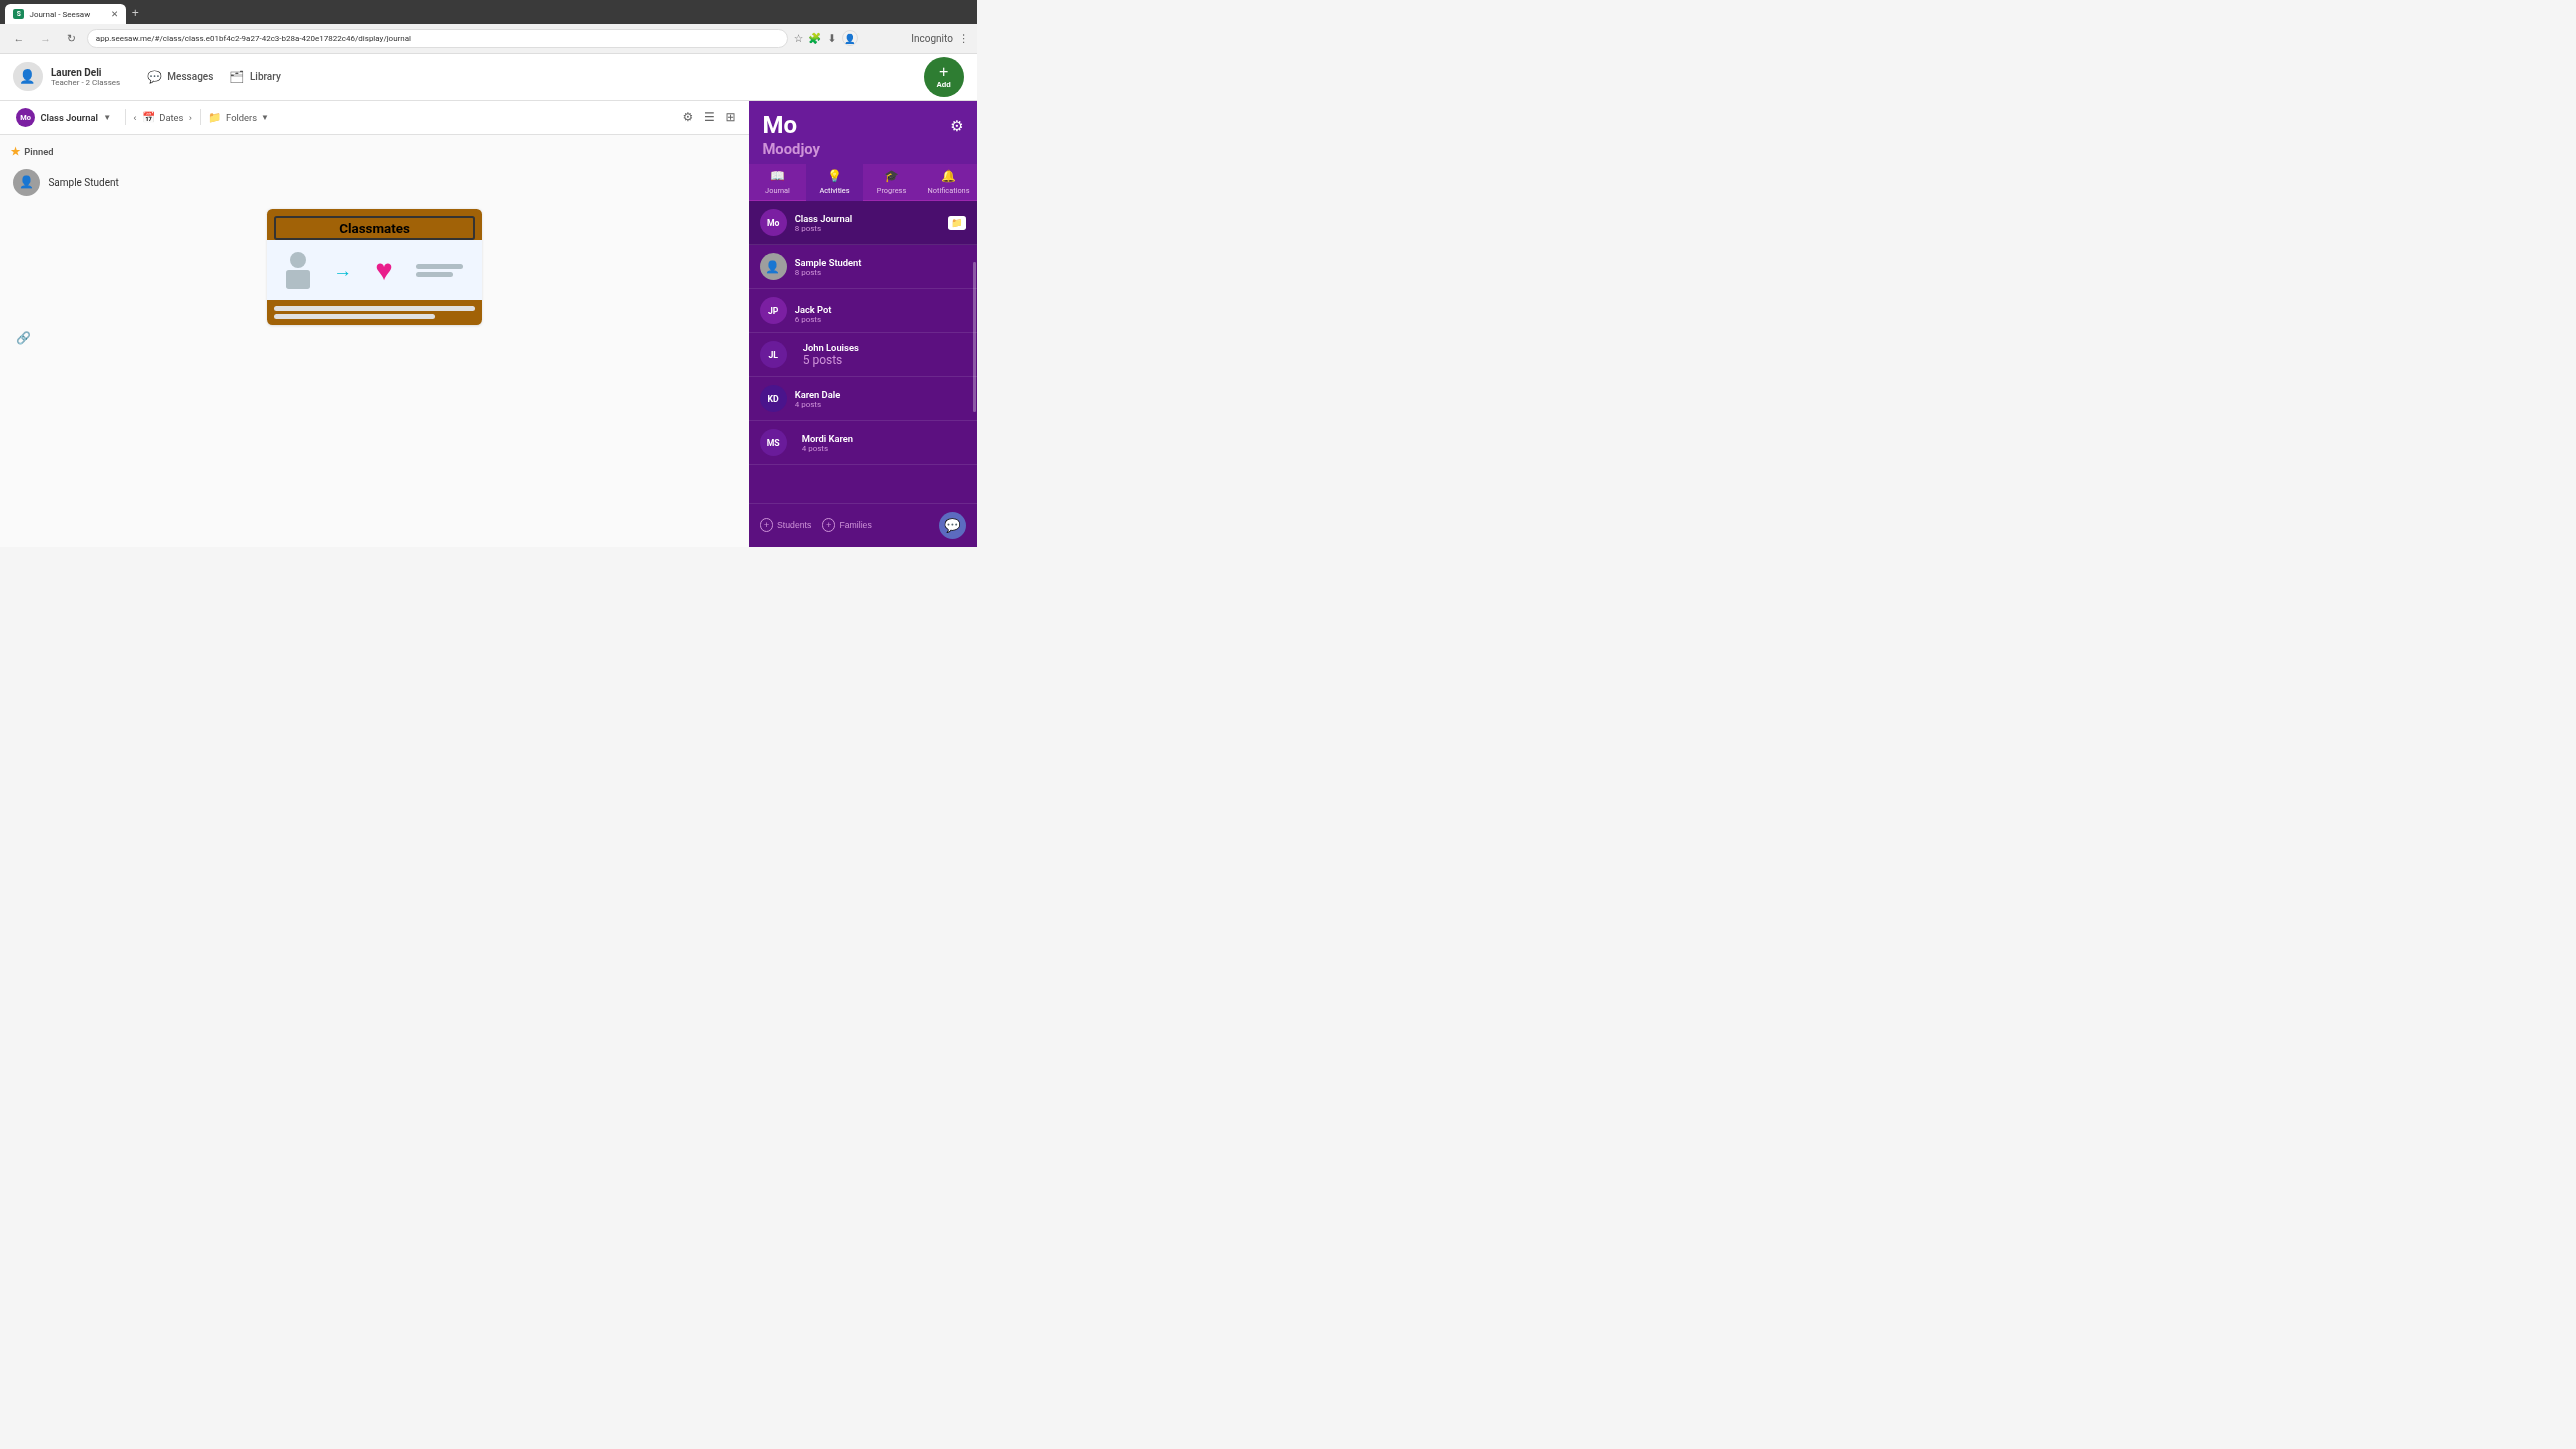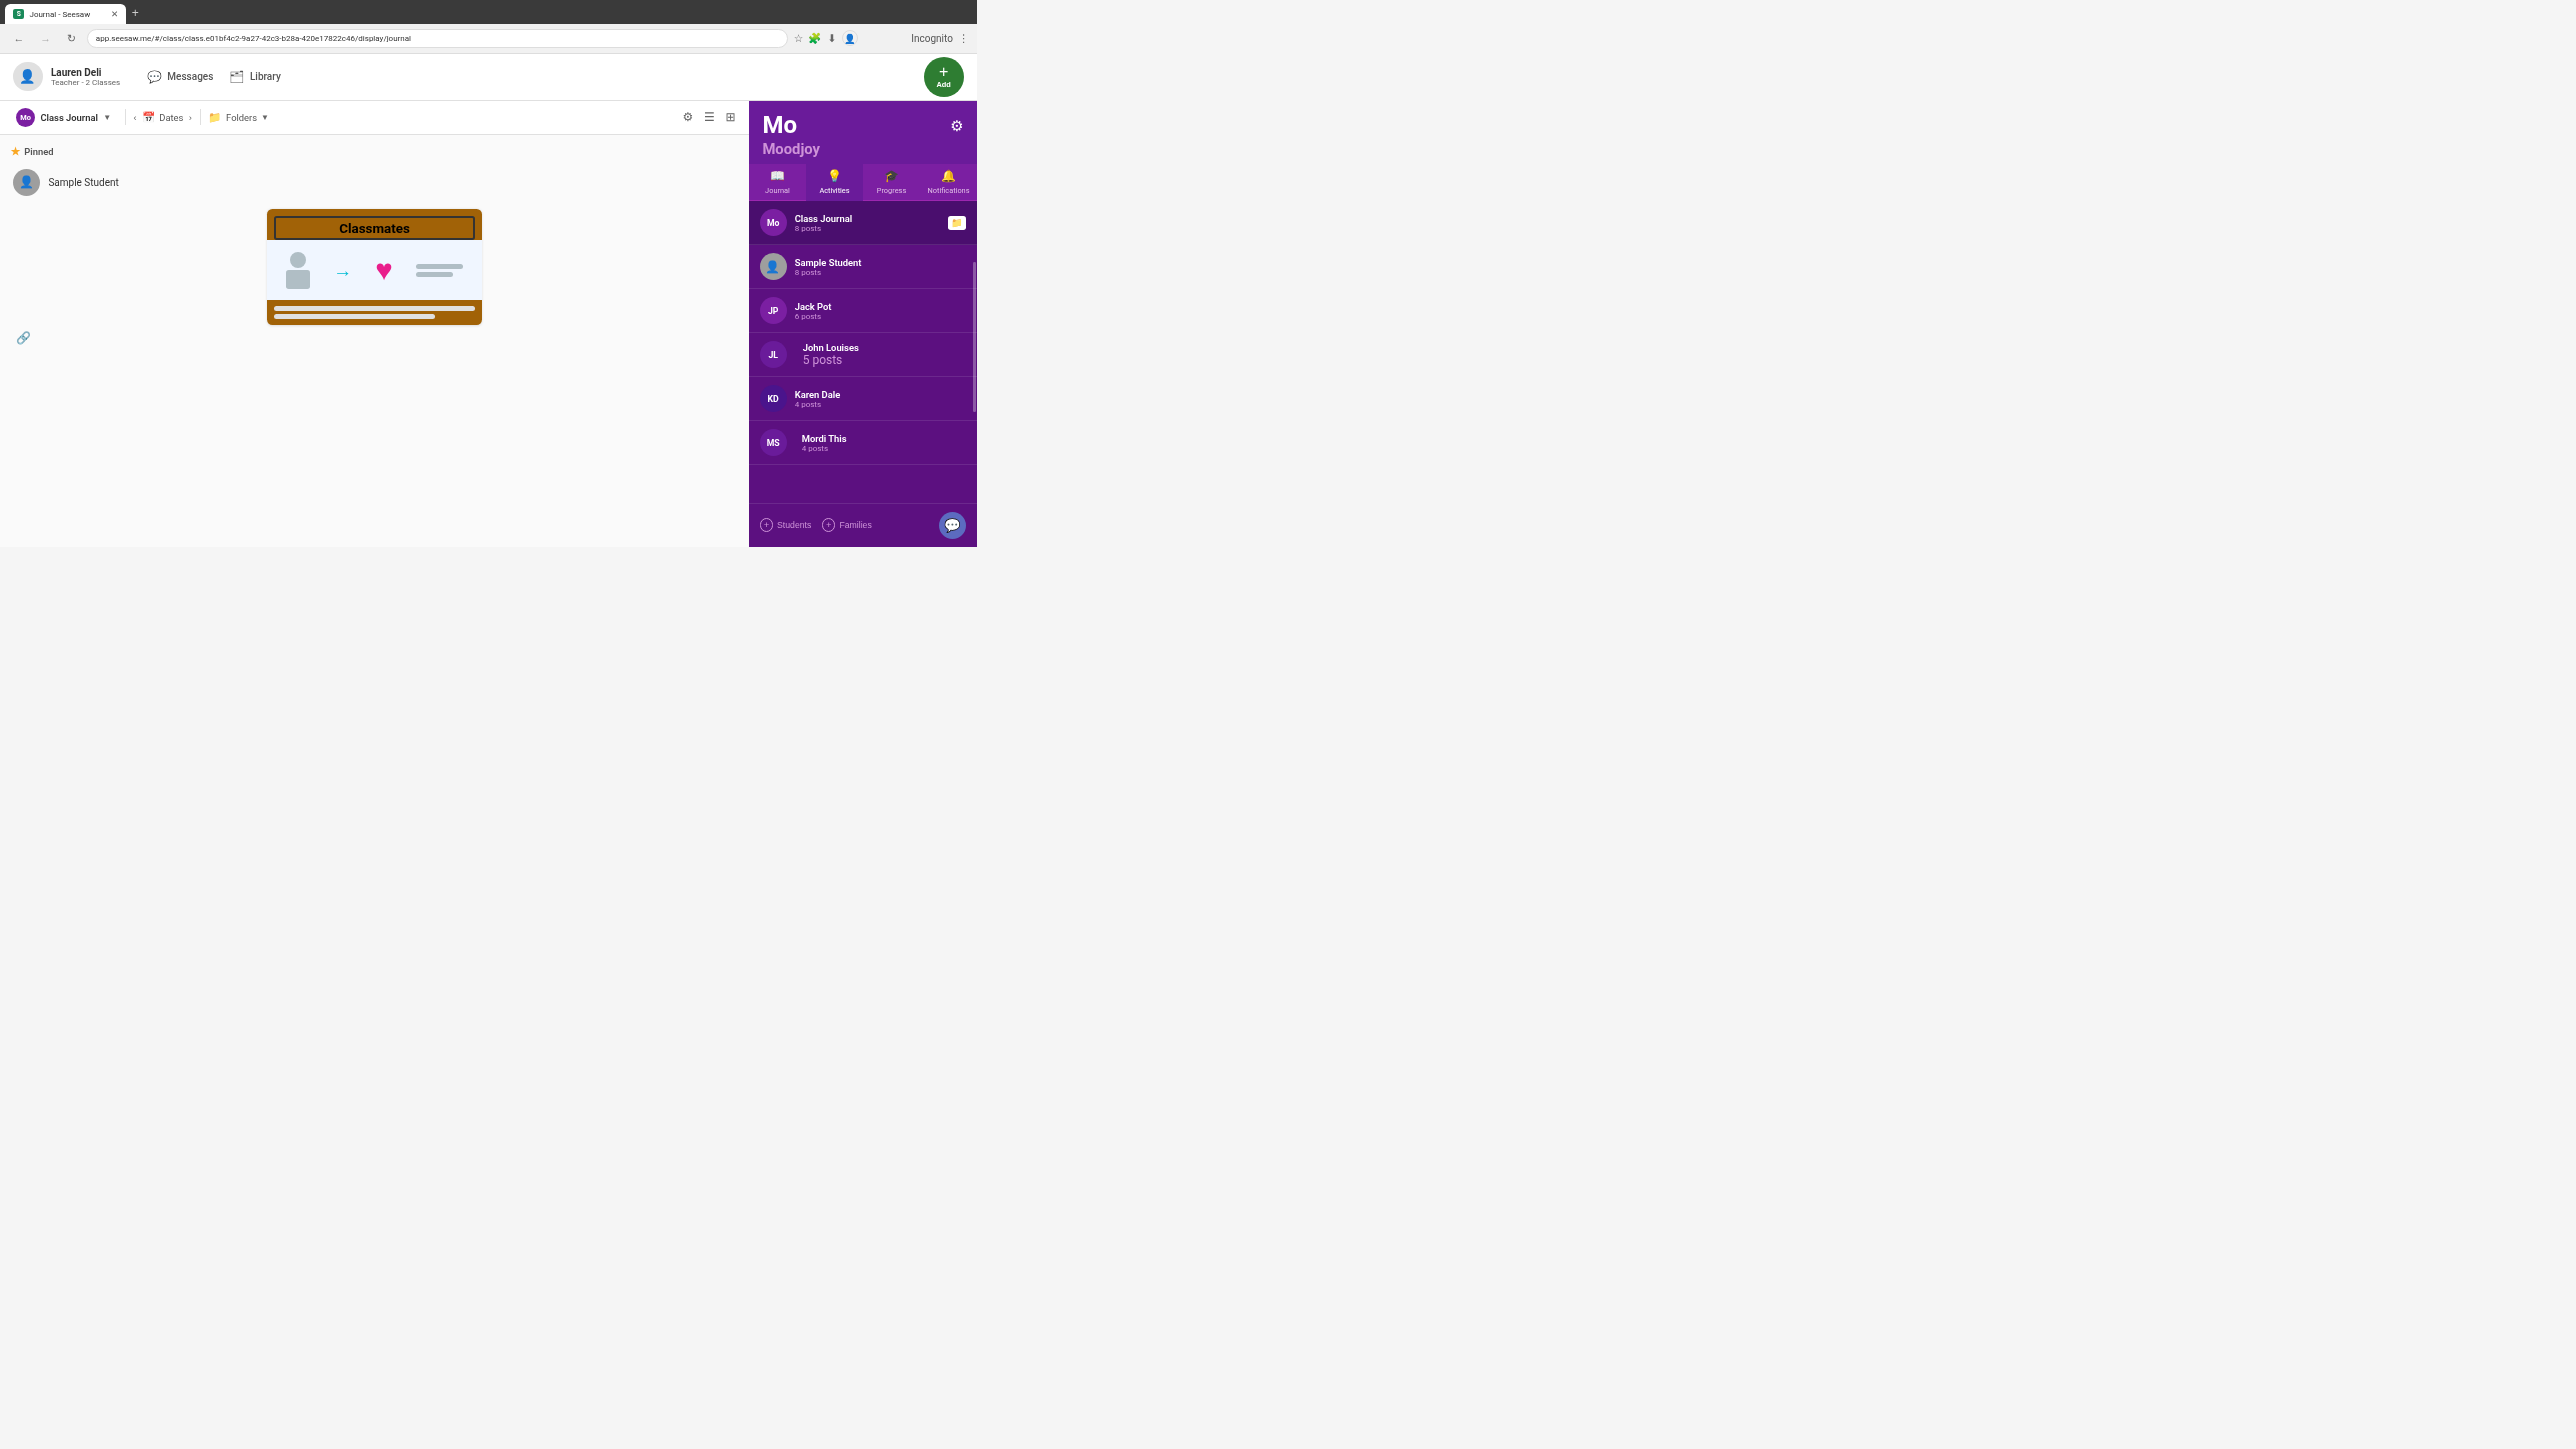--- a/index.html
+++ b/index.html
@@ -178,21 +178,21 @@
         </div>
 
         <div style="display:flex; align-items:center; padding:8px 10.7px; gap:8px; cursor:pointer; border-bottom:0.7px solid rgba(255,255,255,0.1);">
           <div style="width:27px; height:27px; border-radius:50%; background:#9e9e9e; display:flex; align-items:center; justify-content:center; color:white; font-size:12px;">👤</div>
           <div style="flex:1;">
             <div style="font-size:9.4px; font-weight:600; color:white;">Sample Student</div>
             <div style="font-size:8px; color:#ce93d8;">8 posts</div>
           </div>
         </div>
 
-        <div style="display:flex; align-items:center; padding:8px 10.7px; gap:8px; cursor:pointer; border-bottom:0.7px solid rgba(255,255,255,0.1);">
+        <div style="display:flex; align-items:flex-end; padding:8px 10.7px; gap:8px; cursor:pointer; border-bottom:0.7px solid rgba(255,255,255,0.1);">
           <div style="width:27px; height:27px; border-radius:50%; background:#7b1fa2; display:flex; align-items:center; justify-content:center; color:white; font-size:8.7px; font-weight:700;">JP</div>
           <div style="flex:1;">
             <div style="font-size:9.4px; font-weight:600; color:white;">Jack Pot</div>
             <div style="font-size:8px; color:#ce93d8;">6 posts</div>
           </div>
         </div>
 
         <div style="display:flex; align-items:center; padding:8px 10.7px; gap:16px; cursor:pointer; border-bottom:0.7px solid rgba(255,255,255,0.1);">
           <div style="width:27px; height:27px; border-radius:50%; background:#6a1b9a; display:flex; align-items:center; justify-content:center; color:white; font-size:8.7px; font-weight:700;">JL</div>
           <div style="flex:1;">
@@ -205,21 +205,21 @@
           <div style="width:27px; height:27px; border-radius:50%; background:#4a148c; display:flex; align-items:center; justify-content:center; color:white; font-size:8.7px; font-weight:700;">KD</div>
           <div style="flex:1;">
             <div style="font-size:9.4px; font-weight:600; color:white;">Karen Dale</div>
             <div style="font-size:8px; color:#ce93d8;">4 posts</div>
           </div>
         </div>
 
         <div style="display:flex; align-items:center; padding:8px 10.7px; gap:15px; cursor:pointer; border-bottom:0.7px solid rgba(255,255,255,0.1);">
           <div style="width:27px; height:27px; border-radius:50%; background:#6a1b9a; display:flex; align-items:center; justify-content:center; color:white; font-size:8.7px; font-weight:700;">MS</div>
           <div style="flex:1;">
-            <div style="font-size:9.4px; font-weight:600; color:white;">Mordi This</div>
+            <div style="font-size:9.4px; font-weight:600; color:white;">Mordi Karen</div>
             <div style="font-size:8px; color:#ce93d8;">4 posts</div>
           </div>
         </div>
 
         <div style="position:absolute; right:1.3px; top:20%; width:2.7px; height:50%; background:rgba(255,255,255,0.3); border-radius:1.3px;"></div>
       </div>
 
       <div style="background:#5c1080; padding:8px 10.7px; display:flex; align-items:center; gap:10.7px; border-top:0.7px solid rgba(255,255,255,0.1);">
         <button style="display:flex; align-items:center; gap:4px; color:#ce93d8; font-size:8.7px; cursor:pointer; background:none; border:none;">
           <span style="width:13.4px; height:13.4px; border-radius:50%; border:1.3px solid #ce93d8; display:flex; align-items:center; justify-content:center; color:#ce93d8; font-size:9.4px; line-height:1;">+</span>

